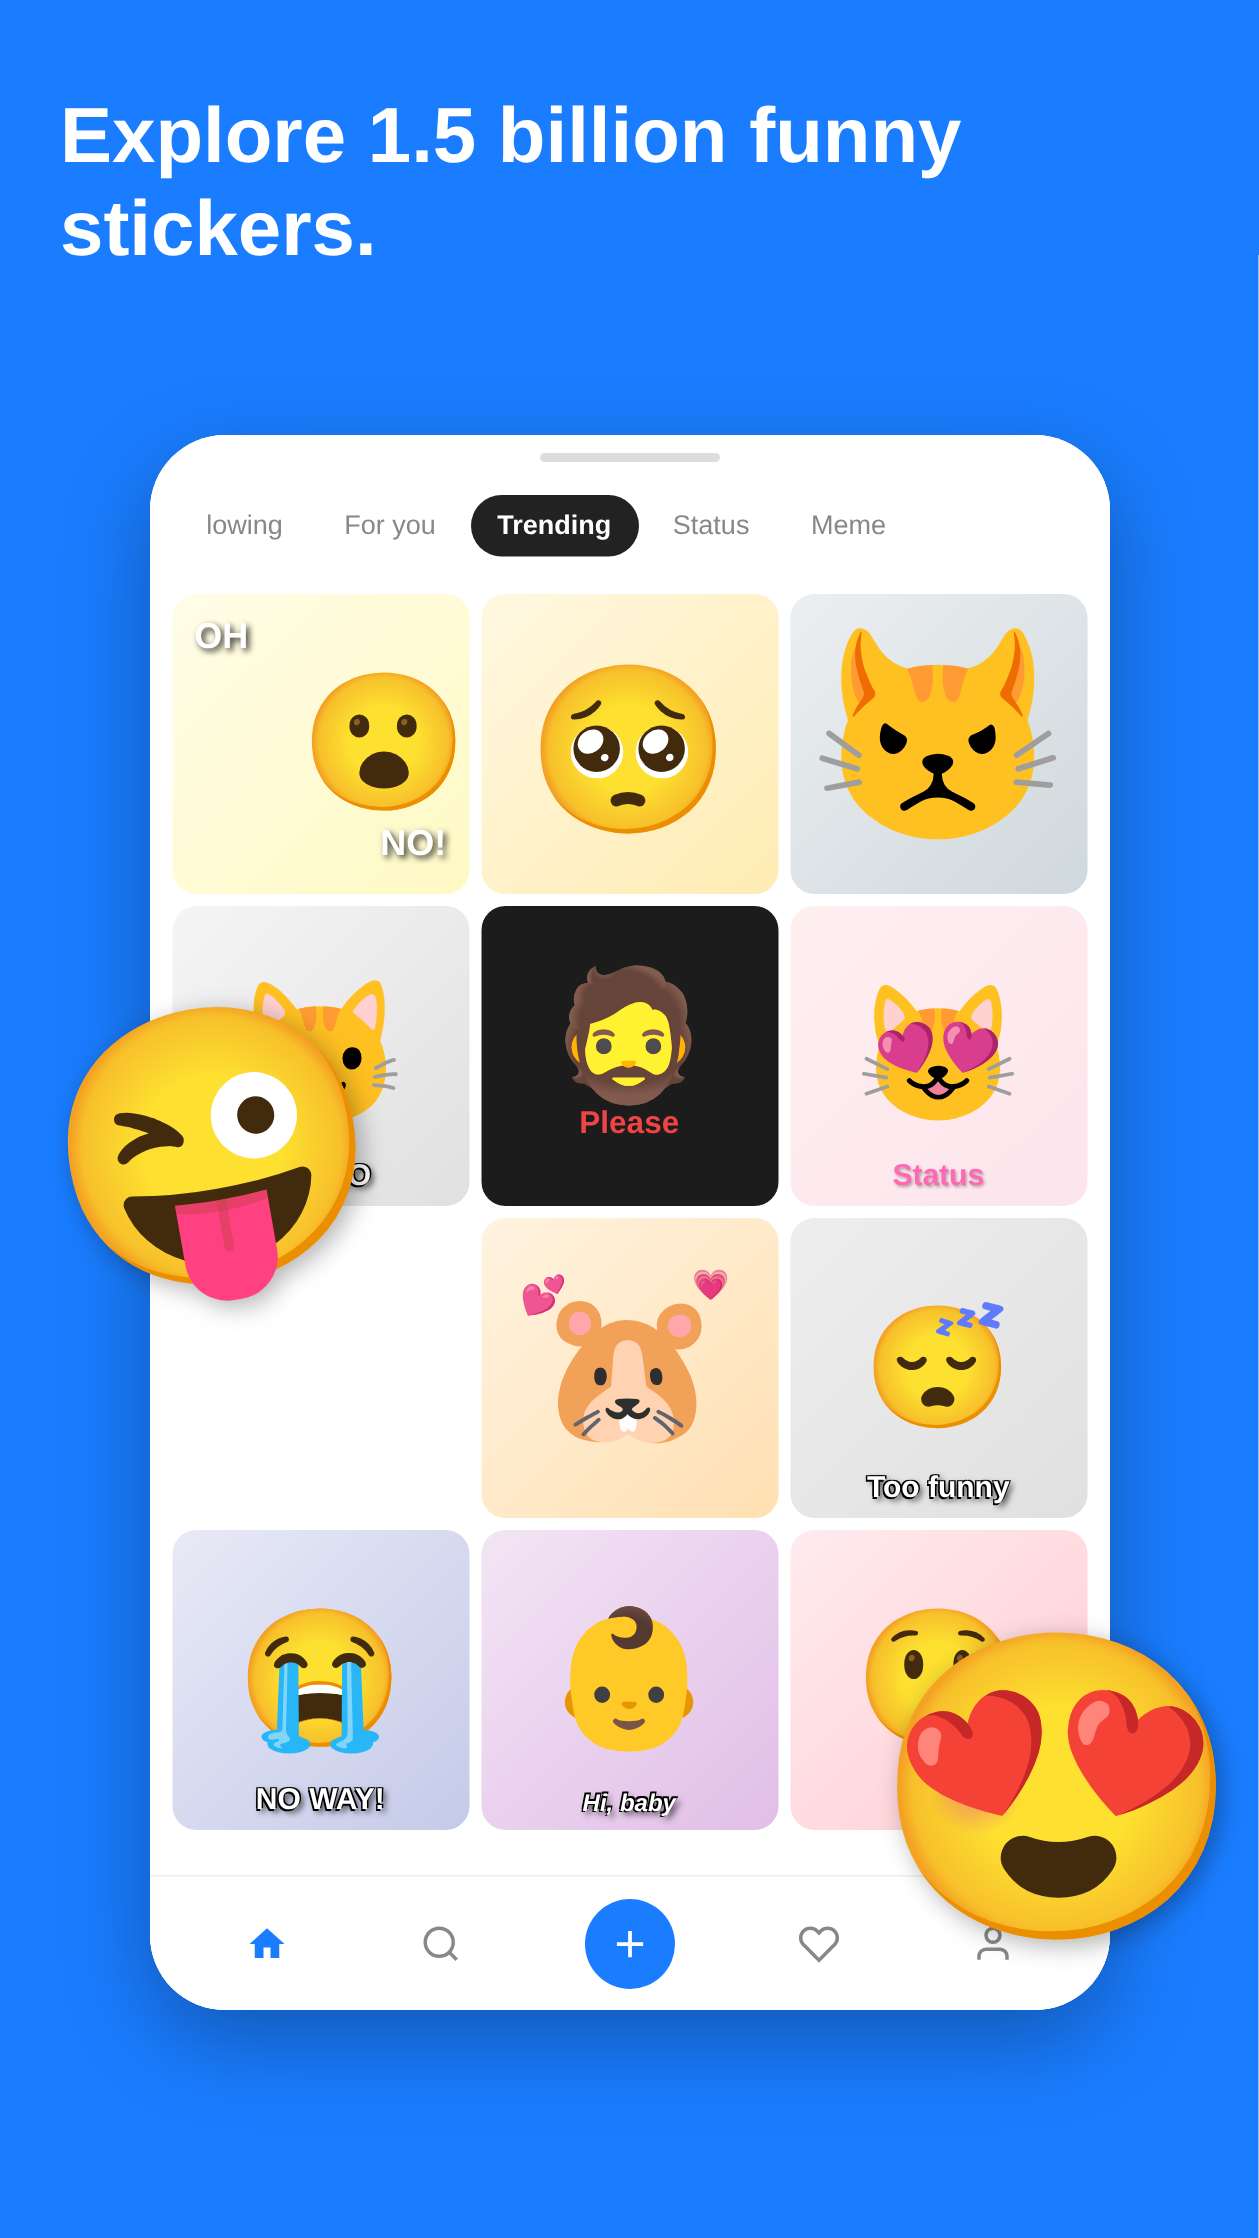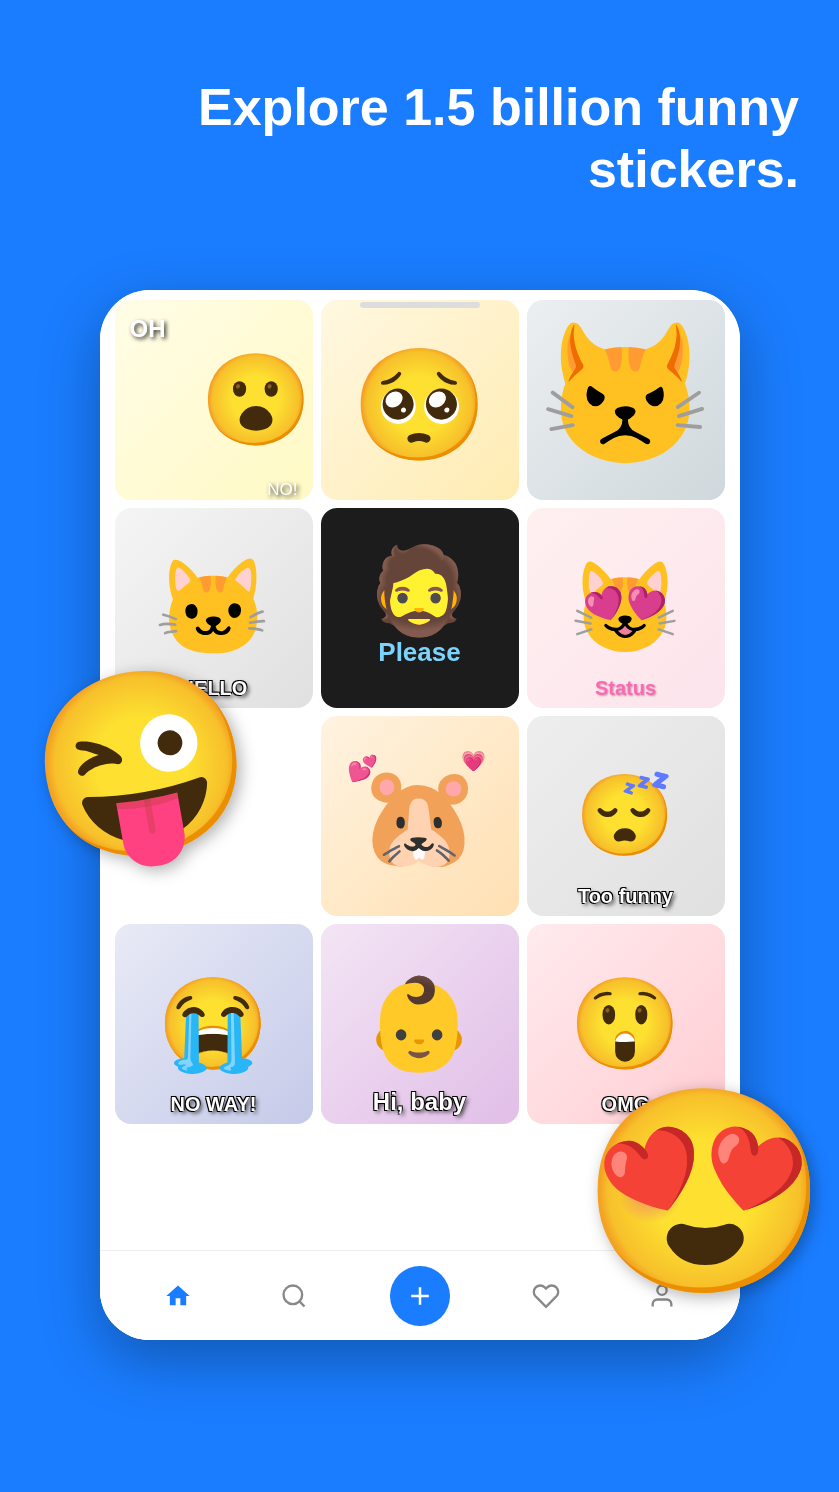--- a/index.html
+++ b/index.html
@@ -6,22 +6,22 @@
     body {
       width: 839px;
       height: 1492px;
       background: #1a7dff;
       font-family: -apple-system, BlinkMacSystemFont, 'Segoe UI', sans-serif;
       overflow: hidden;
       position: relative;
     }
 
     .hero-text {
-      text-align: right;
-      padding: 76px 40px 30px;
+      text-align: left;
+      padding: 60px 40px 30px;
       color: white;
     }
     .hero-text h1 {
       font-size: 52px;
       font-weight: 800;
       line-height: 1.2;
     }
 
     .phone-wrapper {
       position: absolute;
@@ -209,48 +209,55 @@
 
   <div class="floating-emoji-right" style="font-size:200px; right:-90px; bottom:30px; position:absolute; z-index:20;">
     <span>😍</span>
   </div>
 
   <div class="phone-frame">
     <div class="phone-notch"></div>
 
     <div class="phone-content">
 
+      <div class="tabs-bar">
+        <div class="tab-item">lowing</div>
+        <div class="tab-item">For you</div>
+        <div class="tab-item active">Trending</div>
+        <div class="tab-item">Status</div>
+        <div class="tab-item">Meme</div>
+      </div>
 
       <div class="stickers-grid">
 
         <div class="sticker-cell sc-baby">
           <div class="baby-sticker">
             <div style="font-size:14px; font-weight:900; color:white; text-shadow:2px 2px 4px rgba(0,0,0,0.8); position:absolute; top:15px; left:15px; font-size:24px;">OH</div>
             <div style="font-size:90px; line-height:1;">😮</div>
-            <div style="font-size:17px; font-weight:400; color:white; text-shadow:2px 2px 4px rgba(0,0,0,0.8); position:absolute; bottom:0; right:15px;">NO!</div>
+            <div style="font-size:24px; font-weight:700; color:white; text-shadow:2px 2px 4px rgba(0,0,0,0.8); position:absolute; bottom:19px; right:15px;">NO!</div>
           </div>
         </div>
 
         <div class="sticker-cell sc-emoji-sad">
           <div style="font-size:110px; line-height:1; text-align:center; margin-top:10px;">🥺</div>
         </div>
 
         <div class="sticker-cell sc-cat-mean" style="overflow:hidden;">
           <div style="font-size:140px; line-height:1; transform: translateY(-5px);">😾</div>
         </div>
 
         <div class="sticker-cell sc-cat-hello">
           <div style="font-size:95px; line-height:1;">🐱</div>
           <div class="sticker-label">HELLO</div>
         </div>
 
         <div class="sticker-cell sc-man-please">
           <div style="display:flex;flex-direction:column;align-items:center;justify-content:center;height:100%;">
             <div style="font-size:85px; line-height:1; filter:brightness(1.2);">🧔</div>
-            <div style="color:#7dd3fc;font-size:26px;font-weight:900;text-align:center;margin-top:4px;">Please</div>
+            <div style="color:#ef4444;font-size:21px;font-weight:900;text-align:center;margin-top:4px;">Please</div>
           </div>
         </div>
 
         <div class="sticker-cell sc-cat-lovely">
           <div style="font-size:90px; line-height:1;">😻</div>
           <div class="sticker-label" style="color:#ff69b4; text-shadow:1px 1px 2px rgba(0,0,0,0.3);">Status</div>
         </div>
 
         <div class="sticker-cell" style="visibility:hidden;"></div>
 
@@ -267,21 +274,21 @@
           <div class="sticker-label">Too funny</div>
         </div>
 
         <div class="sticker-cell sc-no-way">
           <div style="font-size:90px; line-height:1;">😭</div>
           <div class="sticker-label">NO WAY!</div>
         </div>
 
         <div class="sticker-cell sc-hi-baby">
           <div style="font-size:90px; line-height:1;">👶</div>
-          <div class="sticker-label" style="font-size:24px;">Hi, baby</div>
+          <div class="sticker-label" style="font-size:16px;font-style:italic;">Hi, baby</div>
         </div>
 
         <div class="sticker-cell sc-omg">
           <div style="font-size:90px; line-height:1;">😲</div>
           <div class="sticker-label">OMG</div>
         </div>
 
       </div>
 
       <div class="bottom-nav">

